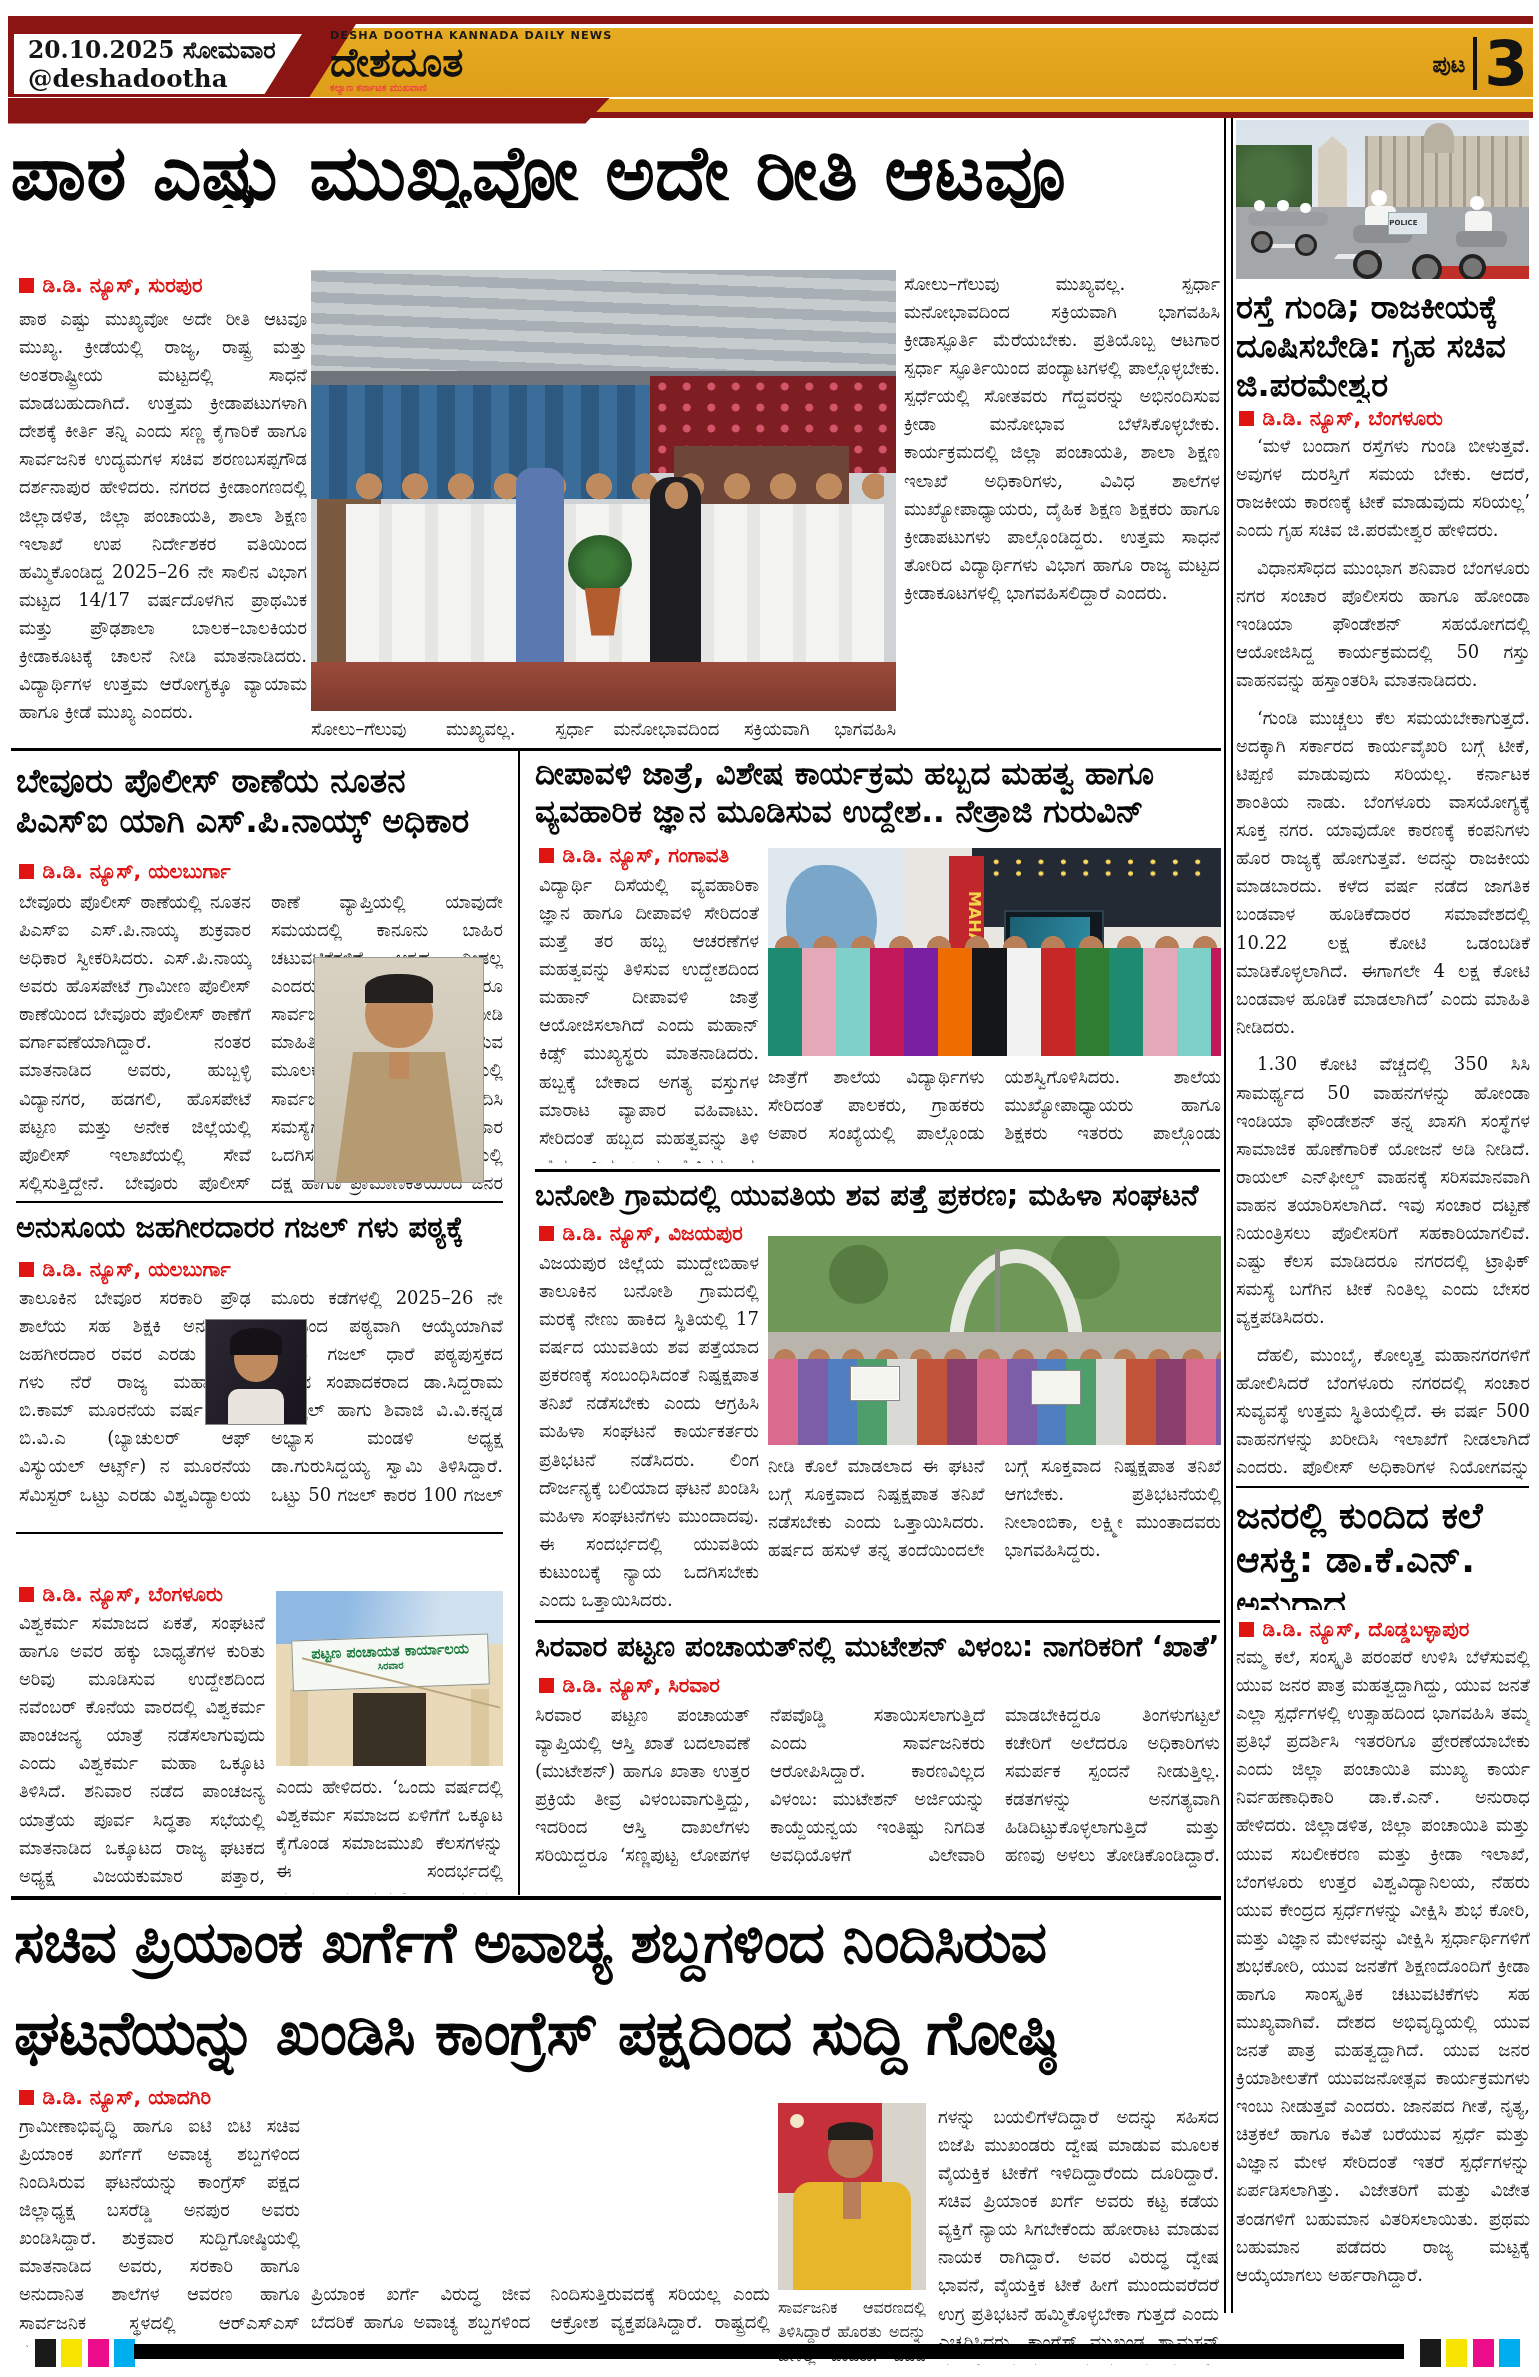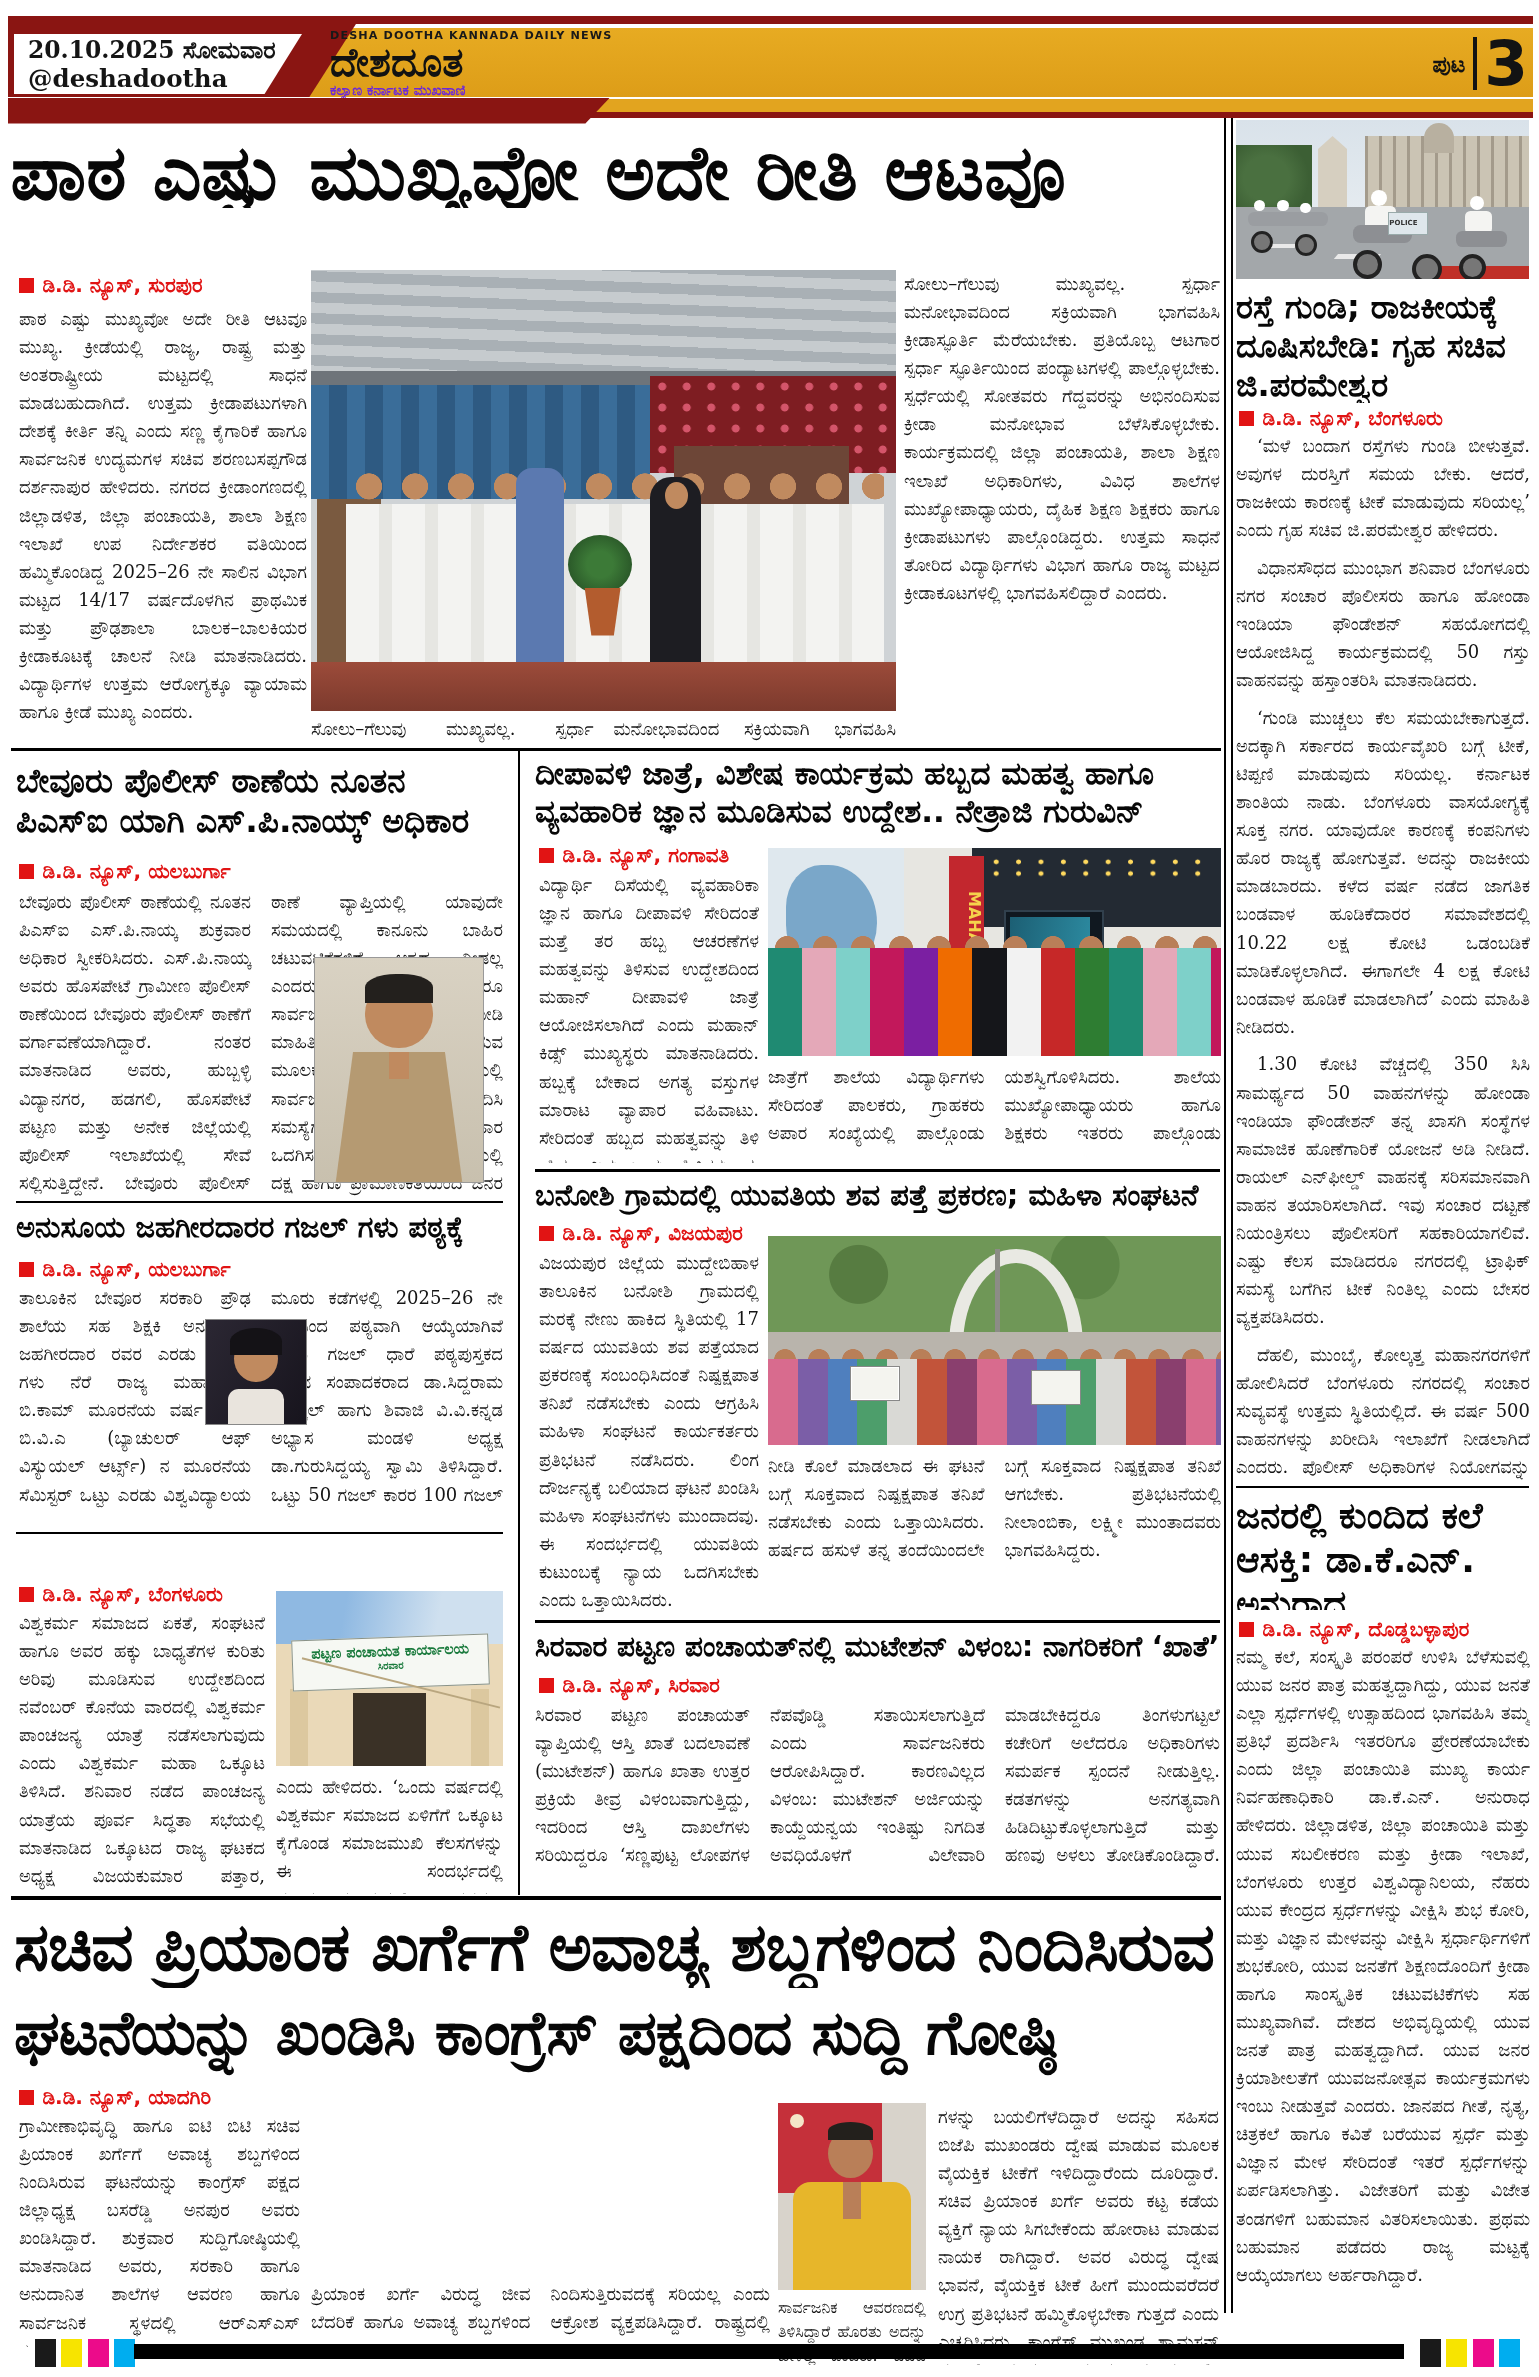--- a/index.html
+++ b/index.html
@@ -32,21 +32,21 @@
     <div class="abs" style="left:7.5px;top:16px;width:1525px;height:7.5px;background:#8a1512"></div>
     <div class="abs" style="left:7.5px;top:28px;width:1525px;height:69px;background:linear-gradient(#e7ab22,#dd9d18)"></div>
     <div class="abs" style="left:7.5px;top:20px;width:351px;height:77px;background:#8a1512;clip-path:polygon(0 0,100% 0,86% 100%,0 100%)"></div>
     <div class="abs" style="left:14px;top:34px;width:288px;height:60px;background:#fff;clip-path:polygon(0 0,100% 0,87% 100%,0 100%);padding:2.1px 0 0 14px;box-sizing:border-box">
       <div style="font-size:23.4px;font-weight:700;color:#151515;font-family:'DejaVu Serif','Liberation Serif',serif">20.10.2025 ಸೋಮವಾರ</div>
       <div style="font-size:24.5px;font-weight:700;color:#151515;font-family:'DejaVu Serif','Liberation Serif',serif">@deshadootha news</div>
     </div>
     <div class="abs ctr" style="left:330px;top:29px;width:511px;height:68px">
       <div style="font-size:11.2px;font-weight:700;letter-spacing:1.1px;color:#191919">DESHA DOOTHA KANNADA DAILY NEWS</div>
       <div style="font-size:40px;font-weight:700;color:#121212;line-height:1.0">ದೇಶದೂತ</div>
-      <div style="font-size:14px;font-weight:700;color:#6d28d9">ಕಲ್ಯಾಣ ಕರ್ನಾಟಕ ಮುಖವಾಣಿ</div>
+      <div style="font-size:10px;font-weight:700;color:#ef4444">ಕಲ್ಯಾಣ ಕರ್ನಾಟಕ ಮುಖವಾಣಿ</div>
     </div>
     <div class="abs" style="left:1352px;top:31px;width:176px;height:65px;display:flex;align-items:center;justify-content:flex-end;gap:7.5px">
       <span style="font-size:22.4px;font-weight:700;color:#131313">ಪುಟ</span>
       <span style="display:inline-block;width:3.7px;height:53px;background:#131313"></span>
       <span style="font-size:63px;font-weight:700;color:#131313;line-height:1">3</span>
     </div>
     <div class="abs" style="left:7.5px;top:99px;width:1525px;height:12.8px;background:#e2a41f"></div>
     <div class="abs" style="left:7.5px;top:112px;width:1525px;height:6.4px;background:#8a1512"></div>
     <div class="abs" style="left:7.5px;top:98px;width:602px;height:25.6px;background:#8a1512;clip-path:polygon(0 0,100% 0,96% 100%,0 100%)"></div>
   </div>
@@ -238,21 +238,21 @@
   <div class="hr" style="left:1236px;top:1486px;width:293px;height:2.1px"></div>
 
   <div class="abs hl" style="left:1236px;top:1494px;width:294px;height:116px;font-size:36px;overflow:hidden">ಜನರಲ್ಲಿ ಕುಂದಿದ ಕಲೆ ಆಸಕ್ತಿ: ಡಾ.ಕೆ.ಎನ್. ಅನುರಾಧ</div>
   <div class="byline" style="left:1239px;top:1617px">
     <span class="sq"></span>
     <span>ಡಿ.ಡಿ. ನ್ಯೂಸ್, ದೊಡ್ಡಬಳ್ಳಾಪುರ</span>
   </div>
   <div class="abs bd" style="left:1236px;top:1643px;width:294px;height:670px">ನಮ್ಮ ಕಲೆ, ಸಂಸ್ಕೃತಿ ಪರಂಪರೆ ಉಳಿಸಿ ಬೆಳೆಸುವಲ್ಲಿ ಯುವ ಜನರ ಪಾತ್ರ ಮಹತ್ವದ್ದಾಗಿದ್ದು, ಯುವ ಜನತೆ ಎಲ್ಲಾ ಸ್ಪರ್ಧೆಗಳಲ್ಲಿ ಉತ್ಸಾಹದಿಂದ ಭಾಗವಹಿಸಿ ತಮ್ಮ ಪ್ರತಿಭೆ ಪ್ರದರ್ಶಿಸಿ ಇತರರಿಗೂ ಪ್ರೇರಣೆಯಾಬೇಕು ಎಂದು ಜಿಲ್ಲಾ ಪಂಚಾಯಿತಿ ಮುಖ್ಯ ಕಾರ್ಯ ನಿರ್ವಹಣಾಧಿಕಾರಿ ಡಾ.ಕೆ.ಎನ್. ಅನುರಾಧ ಹೇಳಿದರು. ಜಿಲ್ಲಾಡಳಿತ, ಜಿಲ್ಲಾ ಪಂಚಾಯಿತಿ ಮತ್ತು ಯುವ ಸಬಲೀಕರಣ ಮತ್ತು ಕ್ರೀಡಾ ಇಲಾಖೆ, ಬೆಂಗಳೂರು ಉತ್ತರ ವಿಶ್ವವಿದ್ಯಾನಿಲಯ, ನೆಹರು ಯುವ ಕೇಂದ್ರದ ಸ್ಪರ್ಧೆಗಳನ್ನು ವೀಕ್ಷಿಸಿ ಶುಭ ಕೋರಿ, ಮತ್ತು ವಿಜ್ಞಾನ ಮೇಳವನ್ನು ವೀಕ್ಷಿಸಿ ಸ್ಪರ್ಧಾರ್ಥಿಗಳಿಗೆ ಶುಭಕೋರಿ, ಯುವ ಜನತೆಗೆ ಶಿಕ್ಷಣದೊಂದಿಗೆ ಕ್ರೀಡಾ ಹಾಗೂ ಸಾಂಸ್ಕೃತಿಕ ಚಟುವಟಿಕೆಗಳು ಸಹ ಮುಖ್ಯವಾಗಿವೆ. ದೇಶದ ಅಭಿವೃದ್ಧಿಯಲ್ಲಿ ಯುವ ಜನತೆ ಪಾತ್ರ ಮಹತ್ವದ್ದಾಗಿದೆ. ಯುವ ಜನರ ಕ್ರಿಯಾಶೀಲತೆಗೆ ಯುವಜನೋತ್ಸವ ಕಾರ್ಯಕ್ರಮಗಳು ಇಂಬು ನೀಡುತ್ತವೆ ಎಂದರು. ಜಾನಪದ ಗೀತೆ, ನೃತ್ಯ, ಚಿತ್ರಕಲೆ ಹಾಗೂ ಕವಿತೆ ಬರೆಯುವ ಸ್ಪರ್ಧೆ ಮತ್ತು ವಿಜ್ಞಾನ ಮೇಳ ಸೇರಿದಂತೆ ಇತರೆ ಸ್ಪರ್ಧೆಗಳನ್ನು ಏರ್ಪಡಿಸಲಾಗಿತ್ತು. ವಿಜೇತರಿಗೆ ಮತ್ತು ವಿಜೇತ ತಂಡಗಳಿಗೆ ಬಹುಮಾನ ವಿತರಿಸಲಾಯಿತು. ಪ್ರಥಮ ಬಹುಮಾನ ಪಡೆದರು ರಾಜ್ಯ ಮಟ್ಟಕ್ಕೆ ಆಯ್ಕೆಯಾಗಲು ಅರ್ಹರಾಗಿದ್ದಾರೆ.</div>
 
   <div class="hr" style="left:10.6px;top:1896px;width:1210px;height:3.7px"></div>
-  <div class="abs hl" style="left:14px;top:1908px;width:1207px;height:80px;font-size:66px;overflow:hidden;letter-spacing:-1.1px">ಸಚಿವ ಪ್ರಿಯಾಂಕ ಖರ್ಗೆಗೆ ಅವಾಚ್ಯ ಶಬ್ದಗಳಿಂದ ನಿಂದಿಸಿರುವ</div>
+  <div class="abs hl" style="left:14px;top:1908px;width:1207px;height:80px;font-size:57px;overflow:hidden;letter-spacing:-1.1px">ಸಚಿವ ಪ್ರಿಯಾಂಕ ಖರ್ಗೆಗೆ ಅವಾಚ್ಯ ಶಬ್ದಗಳಿಂದ ನಿಂದಿಸಿರುವ</div>
   <div class="abs hl" style="left:14px;top:1996px;width:1207px;height:80px;font-size:61px;overflow:hidden;letter-spacing:-1.1px">ಘಟನೆಯನ್ನು ಖಂಡಿಸಿ ಕಾಂಗ್ರೆಸ್ ಪಕ್ಷದಿಂದ ಸುದ್ದಿ ಗೋಷ್ಠಿ</div>
 
   <div class="byline" style="left:19px;top:2085px">
     <span class="sq"></span>
     <span>ಡಿ.ಡಿ. ನ್ಯೂಸ್, ಯಾದಗಿರಿ</span>
   </div>
   <div class="abs bd" style="left:19px;top:2112px;width:281px;height:235px">ಗ್ರಾಮೀಣಾಭಿವೃದ್ಧಿ ಹಾಗೂ ಐಟಿ ಬಿಟಿ ಸಚಿವ ಪ್ರಿಯಾಂಕ ಖರ್ಗೆಗೆ ಅವಾಚ್ಯ ಶಬ್ದಗಳಿಂದ ನಿಂದಿಸಿರುವ ಘಟನೆಯನ್ನು ಕಾಂಗ್ರೆಸ್ ಪಕ್ಷದ ಜಿಲ್ಲಾಧ್ಯಕ್ಷ ಬಸರೆಡ್ಡಿ ಅನಪುರ ಅವರು ಖಂಡಿಸಿದ್ದಾರೆ. ಶುಕ್ರವಾರ ಸುದ್ದಿಗೋಷ್ಠಿಯಲ್ಲಿ ಮಾತನಾಡಿದ ಅವರು, ಸರಕಾರಿ ಹಾಗೂ ಅನುದಾನಿತ ಶಾಲೆಗಳ ಆವರಣ ಹಾಗೂ ಸಾರ್ವಜನಿಕ ಸ್ಥಳದಲ್ಲಿ ಆರ್‌ಎಸ್‌ಎಸ್ ಸಂಘಟನೆಗಳ ಕಾರ್ಯಕ್ರಮ ಆಯೋಜನೆಗೆ ಅನುಮತಿ ನೀಡಬಾರದೆಂದು ಸಚಿವರು ಮುಖ್ಯಮಂತ್ರಿ ಸಿದ್ದರಾಮಯ್ಯನವರಿಗೆ ಪತ್ರ ಬರೆದಿದ್ದಾರೆ ಇದನ್ನು ಸಹಿಸದ ಆರ್‌ಎಸ್‌ಎಸ್ ಹಾಗೂ ಬಿಜೆಪಿ ಕಾರ್ಯಕರ್ತರು ಸಾಮಾಜಿಕ ಜಾಲತಾಣದಲ್ಲಿ</div>
 
   <div class="abs bd c2" style="left:311px;top:2280px;width:459px;height:84px">ಪ್ರಿಯಾಂಕ ಖರ್ಗೆ ವಿರುದ್ಧ ಜೀವ ಬೆದರಿಕೆ ಹಾಗೂ ಅವಾಚ್ಯ ಶಬ್ದಗಳಿಂದ ನಿಂದಿಸುತ್ತಿರುವದಕ್ಕೆ ಸರಿಯಲ್ಲ ಎಂದು ಆಕ್ರೋಶ ವ್ಯಕ್ತಪಡಿಸಿದ್ದಾರೆ. ರಾಷ್ಟ್ರದಲ್ಲಿ ದ್ವೇಷ ಭಾವನೆ ಬಿತ್ತುವ ಹಾಗೂ ಮಕ್ಕಳ ಮನಸ್ಸಿನ ಮೇಲೆ ದ್ವೇಷ ಮೂಡಬಾರದು ಎಂಬ ಉದ್ದೇಶದಿಂದ ಆರ್ ಎಸ್‌ಎಸ್ ಸಂಘಟನೆಯ ಕಾರ್ಯಕ್ರಮಗಳಿಗೆ ಆಸ್ಪದ ನೀಡಬಾರದೆಂದು ತಿಳಿಸಿ ನಿಷೇಧಿಸಬೇಕೆಂದು ಎಲ್ಲಿಯವರೆಗೆ ಪಕ್ಷದ ಆಡಳಿತಾವಧಿ ಯಲ್ಲಿ ಹಗರಣ. 40% ಕಮೀಷನ್</div>
 

